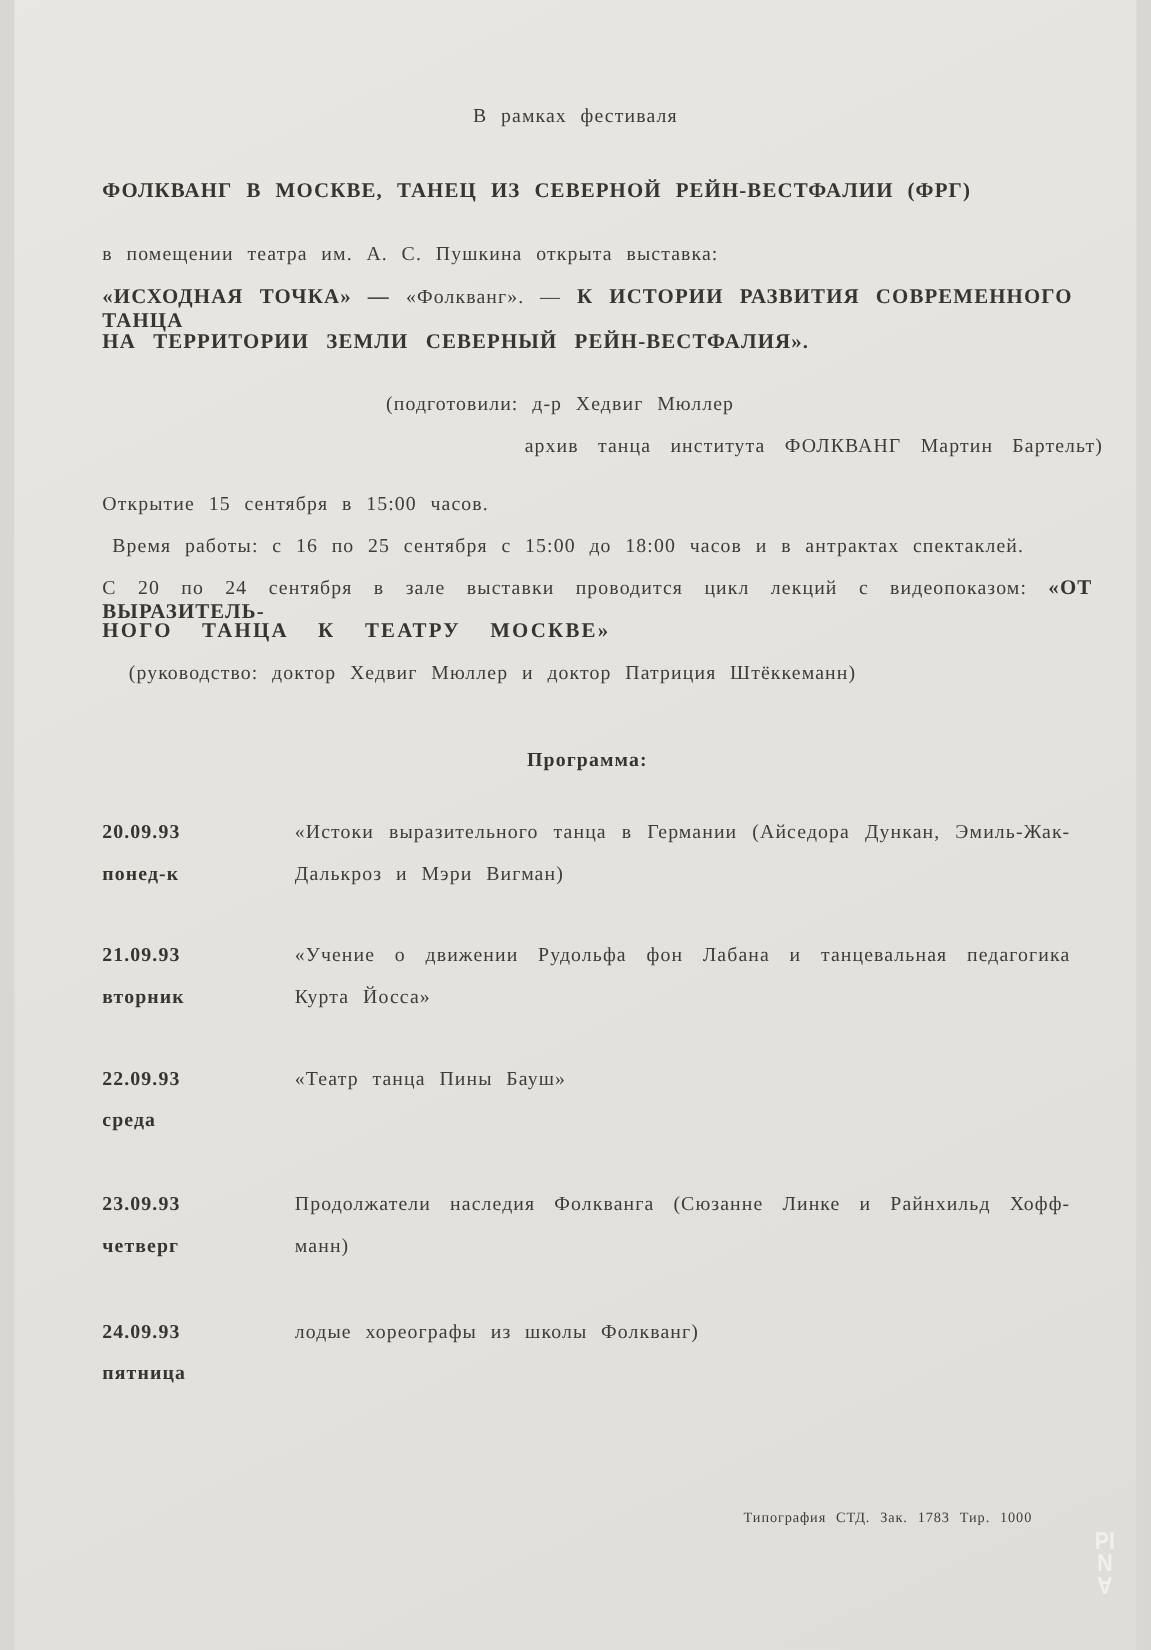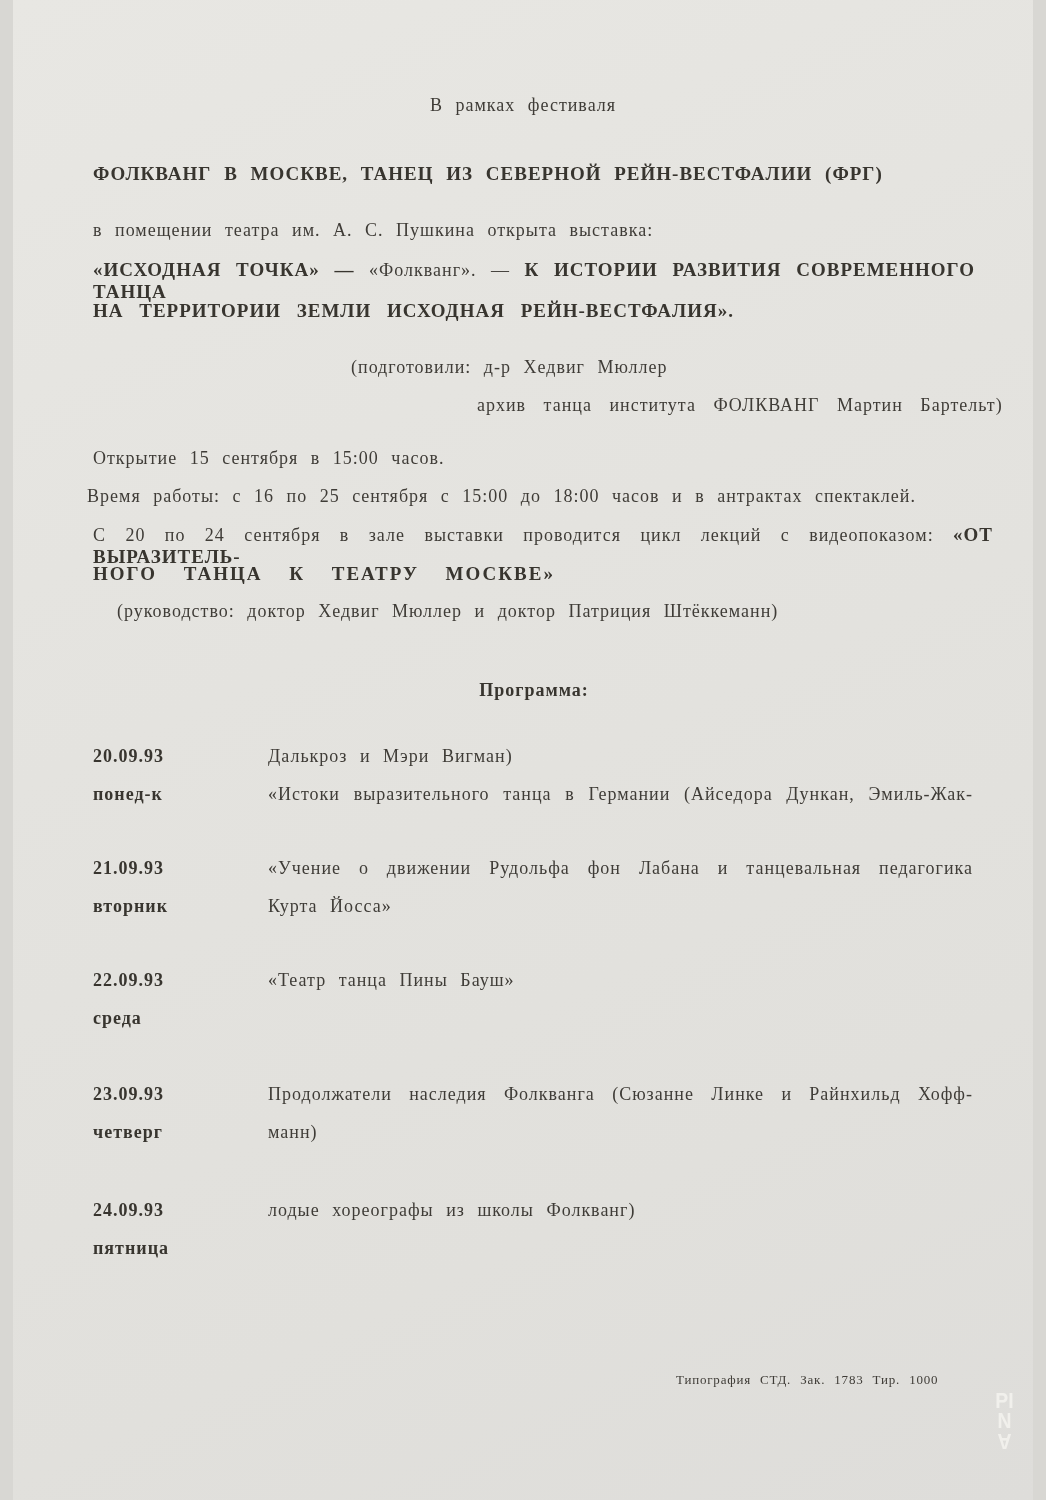--- a/index.html
+++ b/index.html
@@ -33,21 +33,21 @@
 
   #festival-note { top: 95px; left: 0; width: 100%; text-align: center; }
   #title        { top: 163px; left: 80px; right: 58px; }
   #intro        { top: 220px; left: 80px; }
   #exh1         { top: 259px; left: 80px; right: 58px; }
   #exh1 .normal { font-weight: normal; font-size: 18px; color: #3f3c37; }
   #exh2         { top: 300px; left: 80px; word-spacing: 10px; }
   #prep1        { top: 357px; left: 338px; }
   #prep2        { top: 395px; left: 464px; word-spacing: 12px; }
   #opening      { top: 448px; left: 80px; }
-  #hours        { top: 486px; left: 74px; }
+  #hours        { top: 486px; left: 89px; }
   #lect1        { top: 524px; left: 80px; right: 40px; }
   #lect2        { top: 563px; left: 80px; word-spacing: 20px; letter-spacing: 2px; }
   #leaders      { top: 601px; left: 104px; }
   #prog-head    { top: 680px; left: 80px; right: 58px; text-align: center; font-weight: bold; color: #38352f; }
 
   .prow { position: absolute; left: 80px; right: 60px; line-height: 38px; }
   .pdate { position: absolute; left: 0; top: 0; font-weight: bold; color: #38352f; }
   .pday  { position: absolute; left: 0; top: 38px; font-weight: bold; color: #38352f; }
   .ptext { margin-left: 175px; }
   #row0 { top: 737px; }
@@ -85,21 +85,21 @@
 <div class="page">
 
   <div class="abs" id="festival-note">В рамках фестиваля</div>
 
   <div class="abs caps" id="title">ФОЛКВАНГ В МОСКВЕ, ТАНЕЦ ИЗ СЕВЕРНОЙ  РЕЙН-ВЕСТФАЛИИ (ФРГ)</div>
 
   <div class="abs caps jl" id="exh1"><span>«ИСХОДНАЯ ТОЧКА» — </span><span class="normal">«Фолкванг». — </span><span>К ИСТОРИИ РАЗВИТИЯ СОВРЕМЕННОГО ТАНЦА</span></div>
 
   <div class="abs" id="intro">в помещении театра им. А. С. Пушкина открыта выставка:</div>
 
-  <div class="abs caps" id="exh2">НА ТЕРРИТОРИИ ЗЕМЛИ ИСХОДНАЯ РЕЙН-ВЕСТФАЛИЯ».</div>
+  <div class="abs caps" id="exh2">НА ТЕРРИТОРИИ ЗЕМЛИ СЕВЕРНЫЙ РЕЙН-ВЕСТФАЛИЯ».</div>
 
   <div class="abs" id="prep1">(подготовили: д-р Хедвиг Мюллер</div>
 
   <div class="abs" id="prep2">архив танца института ФОЛКВАНГ Мартин Бартельт)</div>
 
   <div class="abs" id="opening">Открытие 15 сентября в 15:00 часов.</div>
 
   <div class="abs" id="hours">Время работы: с 16 по 25 сентября с 15:00 до 18:00 часов и в антрактах спектаклей.</div>
 
   <div class="abs jl" id="lect1"><span>С 20 по 24 сентября в зале выставки проводится цикл лекций с видеопоказом: </span><span class="caps">«ОТ ВЫРАЗИТЕЛЬ-</span></div>
@@ -107,22 +107,22 @@
   <div class="abs caps" id="lect2">НОГО ТАНЦА К ТЕАТРУ МОСКВЕ»</div>
 
   <div class="abs" id="leaders">(руководство: доктор Хедвиг Мюллер и доктор Патриция Штёккеманн)</div>
 
   <div class="abs" id="prog-head">Программа:</div>
 
   <div class="prow" id="row0">
     <div class="pdate">20.09.93</div>
     <div class="pday">понед-к</div>
     <div class="ptext">
+      <div class="pline jl">«Истоки выразительного танца в Германии (Айседора Дункан, Эмиль-Жак-</div>
       <div class="pline">Далькроз и Мэри Вигман)</div>
-      <div class="pline jl">«Истоки выразительного танца в Германии (Айседора Дункан, Эмиль-Жак-</div>
     </div>
   </div>
 
   <div class="prow" id="row1">
     <div class="pdate">21.09.93</div>
     <div class="pday">вторник</div>
     <div class="ptext">
       <div class="pline jl">«Учение о движении Рудольфа фон Лабана и танцевальная педагогика</div>
       <div class="pline">Курта Йосса»</div>
     </div>

